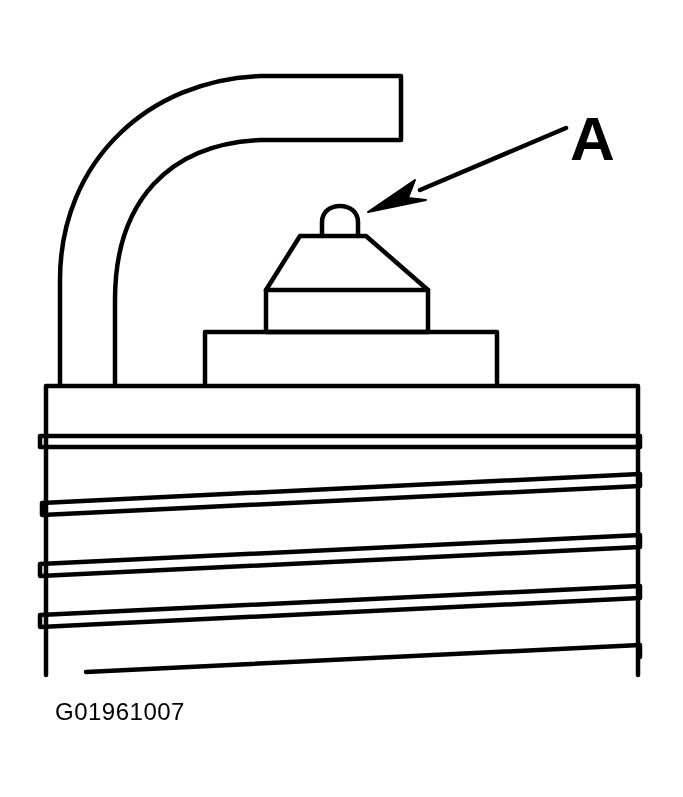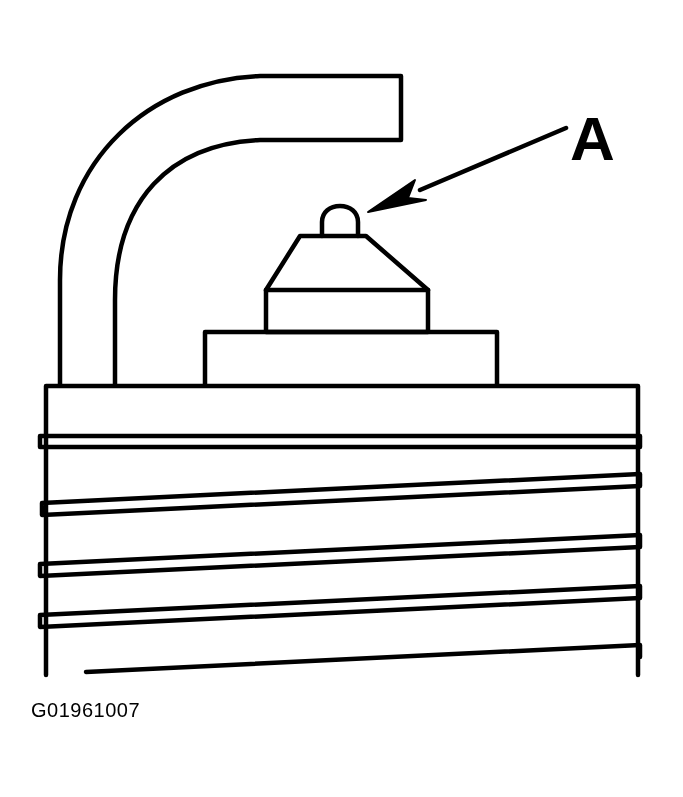--- a/index.html
+++ b/index.html
@@ -1,19 +1,19 @@
 <!DOCTYPE html>
 <html><head>
   <meta charset="utf-8">
   <style>
     html, body { margin: 0; padding: 0; background: #ffffff; }
     body { width: 683px; height: 797px; position: relative; overflow: hidden; font-family: "Liberation Sans", sans-serif; }
     #diagram { position: absolute; left: 0; top: 0; width: 683px; height: 797px; }
     .callout-letter { position: absolute; left: 570px; top: 108px; font-family: "Liberation Sans", sans-serif; font-weight: bold; font-size: 62px; line-height: 1; color: #000; }
-    .figure-id { position: absolute; left: 31px; top: 700px; font-family: "Liberation Sans", sans-serif; font-size: 20px; line-height: 1; color: #000; letter-spacing: 0.5px; }
+    .figure-id { position: absolute; left: 55px; top: 700px; font-family: "Liberation Sans", sans-serif; font-size: 24px; line-height: 1; color: #000; letter-spacing: 0.5px; }
     svg .ln { fill: none; stroke: #000; stroke-width: 4.5; stroke-linecap: round; stroke-linejoin: round; }
   </style>
 </head>
 <body>
 
 <svg id="diagram" viewBox="0 0 683 797" xmlns="http://www.w3.org/2000/svg">
 
   <g>
     <path class="ln" d="M60 385 L60 280 C60 160 150 80 260 76 L401 76 L401 140 L260 140 C170 144 115 200 115 300 L115 385"></path>
   </g>

